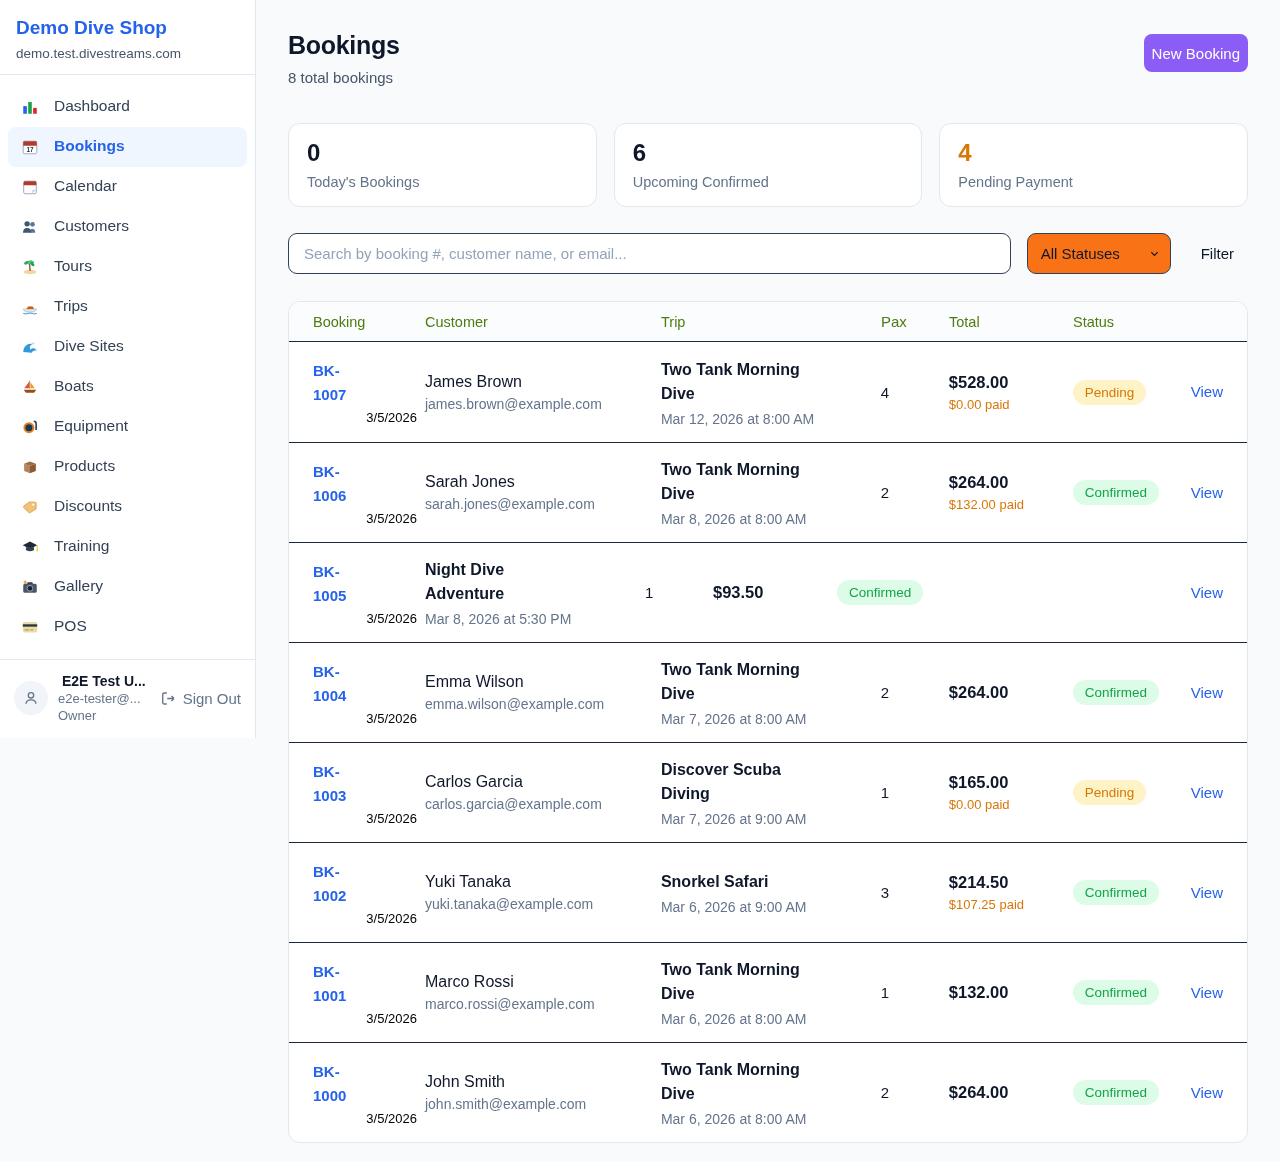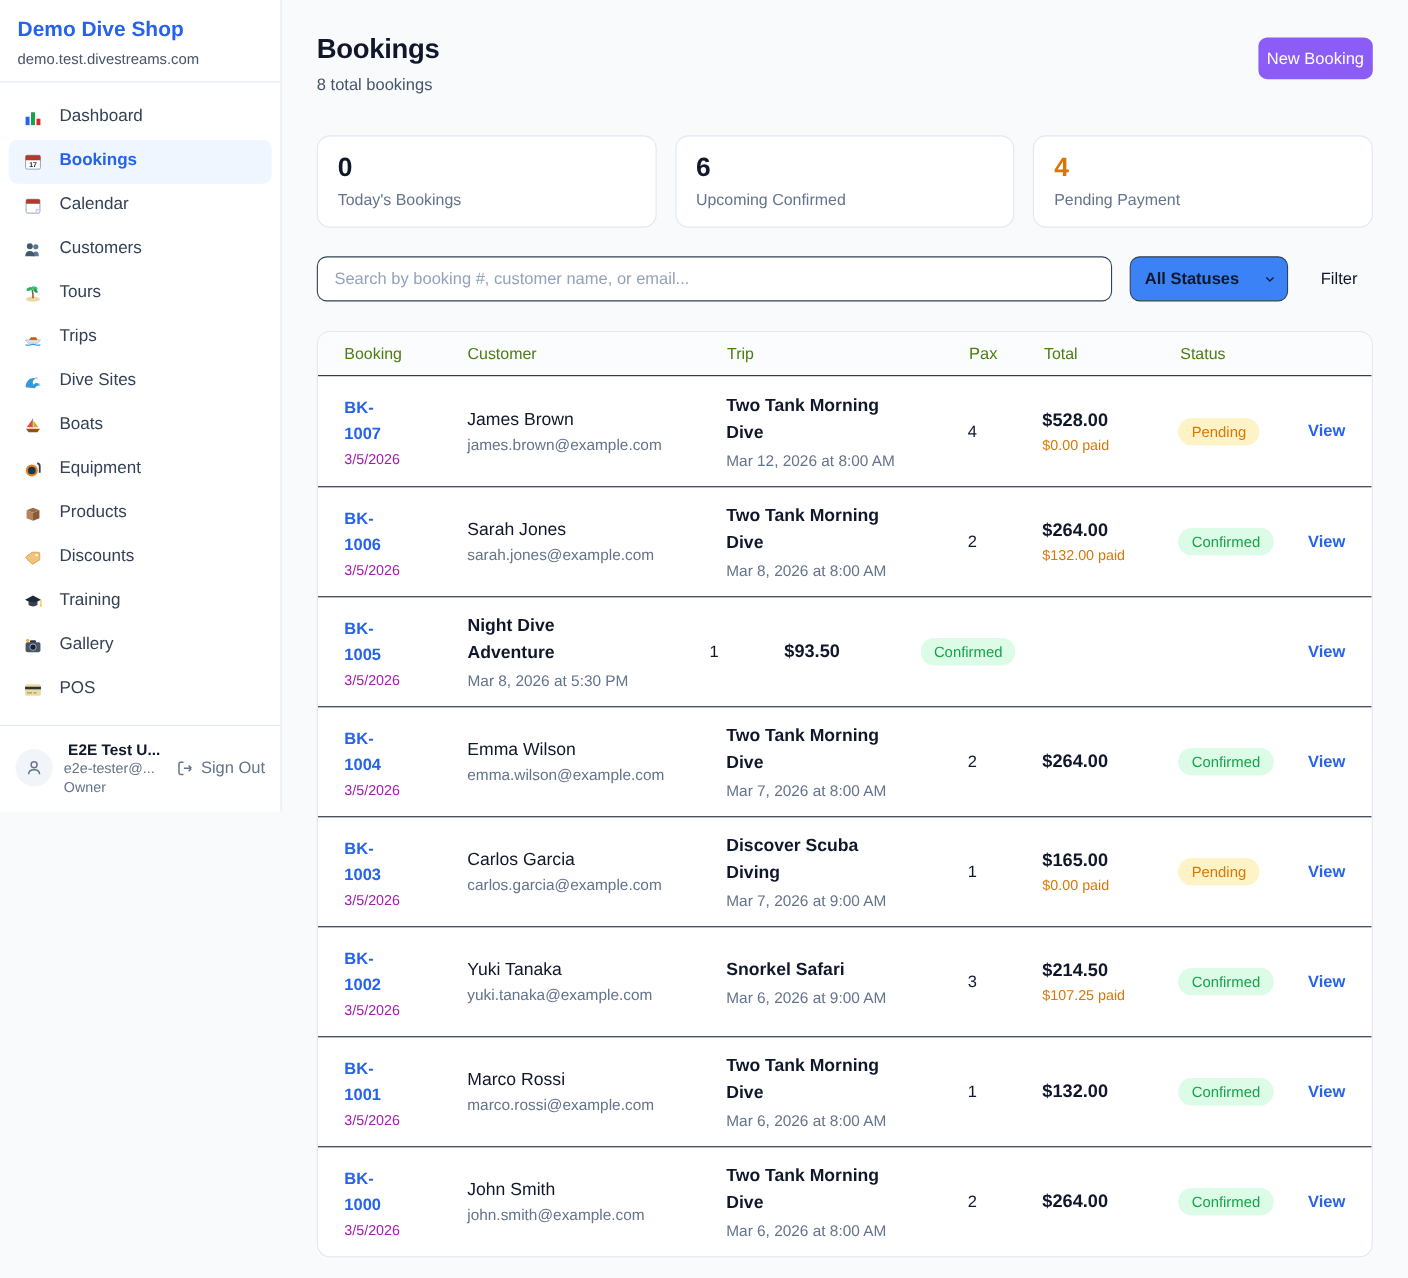--- a/index.html
+++ b/index.html
@@ -65,22 +65,22 @@
 
   .controls { display:flex; align-items:center; gap:16px; margin-top:26px; }
   .search-input {
     flex:1; height:41px; border:1px solid #334155; border-radius:9px;
     padding:0 15px; font-size:15px; color:#0f172a; background:#fff;
     font-family:inherit; outline:none;
   }
   .search-input::placeholder { color:#94a3b8; }
   .select {
     width:144px; height:41px; border:1px solid #334155; border-radius:9px;
-    background:#3b82f6; display:flex; align-items:center; justify-content:space-between;
-    padding:0 9px 0 13px; font-size:15px; color:#0f172a; cursor:pointer;font-weight:bold;
+    background:#f97316; display:flex; align-items:center; justify-content:space-between;
+    padding:0 9px 0 13px; font-size:15px; color:#0f172a; cursor:pointer;
   }
   .filter-btn { background:none; border:none; font-size:15px; color:#0f172a; font-family:inherit; padding:8px 14px; cursor:pointer; }
 
   
   .card {
     margin-top:27px; background:#fff; border:1px solid #e2e8f0;
     border-radius:12px; overflow:hidden;
   }
   .thead {
     display:flex; align-items:center; height:40px;
@@ -92,33 +92,33 @@
   .cell { padding-right:8px; }
   .c-booking { width:136px; padding-left:24px; }
   .c-customer { width:236px; }
   .c-trip { width:220px; }
   .c-pax { width:68px; font-size:15px; }
   .c-total { width:124px; }
   .c-status { width:118px; }
   .c-view { flex:1; text-align:right; padding-right:24px; }
 
   .bk-code { color:#2563eb; font-weight:600; font-size:15px; display:inline-block; max-width:55px; line-height:1.6; }
-  .bk-date { font-size:13px; color:#a21caf; margin-top:3px; }
+  .bk-date { font-size:13px; color:#000000; margin-top:3px;text-align:right; }
   .cust-name { font-size:16px; color:#0f172a; }
   .cust-email { font-size:14px; color:#64748b; margin-top:5px; }
   .trip-name { font-size:16px; font-weight:600; color:#0f172a; max-width:160px; line-height:1.5; }
   .trip-time { font-size:14px; color:#64748b; margin-top:5px; }
   .total-amt { font-size:16.5px; font-weight:700; color:#0f172a; }
   .total-paid { font-size:13px; color:#d97706; margin-top:5px; max-width:96px; }
   .badge {
     display:inline-block; font-size:13.5px; padding:5px 12px; border-radius:999px;
   }
   .badge-pending { background:#fef3c7; color:#d97706; }
   .badge-confirmed { background:#dcfce7; color:#16a34a; }
-  .view-link { color:#2563eb; font-size:15px; font-weight:700; }
+  .view-link { color:#2563eb; font-size:15px; font-weight:400; }
 </style>
 </head>
 <body>
 
 <aside class="sidebar">
   <div class="side-head">
     <div class="brand">Demo Dive Shop</div>
     <div class="brand-domain">demo.test.divestreams.com</div>
   </div>
 

